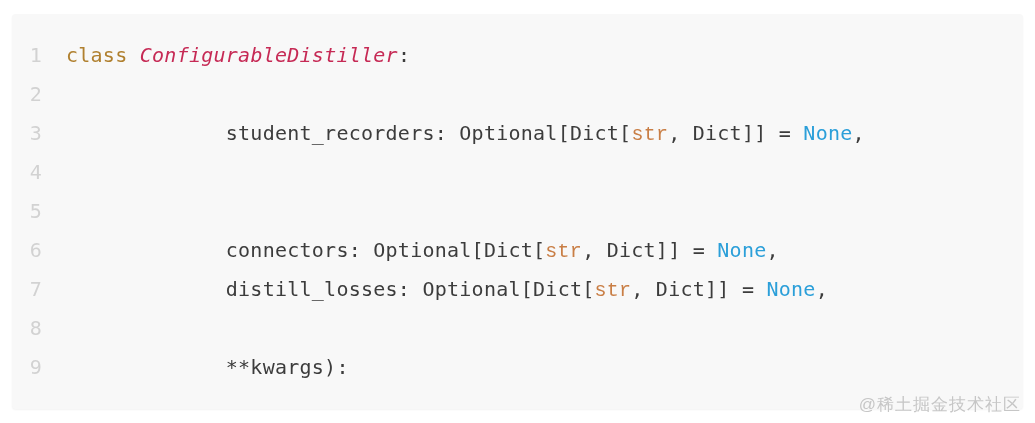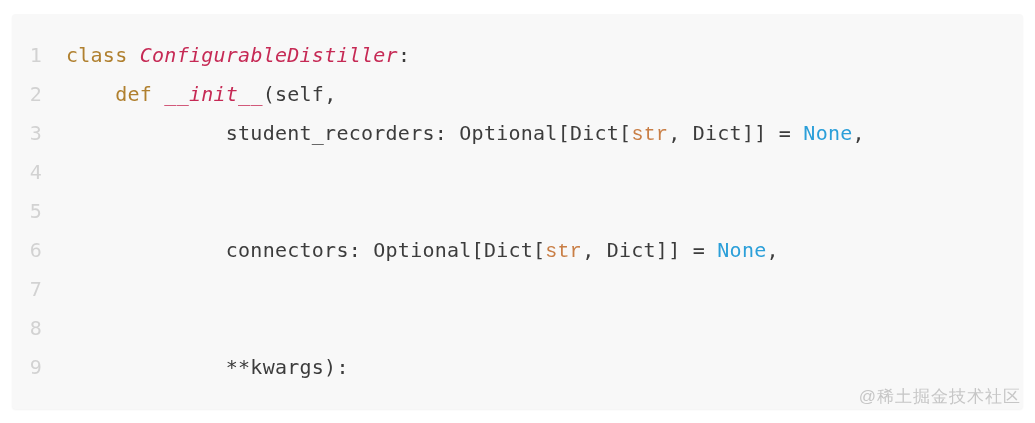--- a/index.html
+++ b/index.html
@@ -48,36 +48,36 @@
     margin-left:24px;
     color:var(--c-plain);
   }
   .seg-plain{color:var(--c-plain);}
   .seg-keyword{color:var(--c-keyword);margin-top:20px;}
   .seg-title{color:var(--c-title);font-style:italic;}
   .seg-builtin{color:var(--c-builtin);font-family:Liberation Mono, monospace;}
   .seg-literal{color:var(--c-literal);}
   .watermark{
     position:absolute;
-    right:14px;top:385px;
+    right:14px;top:393px;
     font-family:"Liberation Sans","DejaVu Sans",sans-serif;
     font-size:17px;
     color:var(--c-watermark);
     letter-spacing:1px;
   }
 </style>
 </head>
 <body>
 
 <div class="code-card">
   <div>
       <div class="line"><span class="ln">1</span><span class="code"><span class="seg-keyword">class</span><span class="seg-plain"> </span><span class="seg-title">ConfigurableDistiller</span><span class="seg-plain">:</span></span></div>
-      <div class="line"><span class="ln">2</span><span class="code"><span class="seg-plain">    </span><span class="seg-keyword">def</span><span class="seg-plain"> </span><span class="seg-title">__init__</span><span class="seg-plain">(self,</span></span></div>
+      <div class="line"><span class="ln">2</span></div>
       <div class="line"><span class="ln">3</span><span class="code"><span class="seg-plain">             student_recorders: Optional[Dict[</span><span class="seg-builtin">str</span><span class="seg-plain">, Dict]] = </span><span class="seg-literal">None</span><span class="seg-plain">,</span></span></div>
       <div class="line"><span class="ln">4</span></div>
       <div class="line"><span class="ln">5</span></div>
       <div class="line"><span class="ln">6</span><span class="code"><span class="seg-plain">             connectors: Optional[Dict[</span><span class="seg-builtin">str</span><span class="seg-plain">, Dict]] = </span><span class="seg-literal">None</span><span class="seg-plain">,</span></span></div>
-      <div class="line"><span class="ln">7</span></div>
+      <div class="line"><span class="ln">7</span><span class="code"><span class="seg-plain">             distill_losses: Optional[Dict[</span><span class="seg-builtin">str</span><span class="seg-plain">, Dict]] = </span><span class="seg-literal">None</span><span class="seg-plain">,</span></span></div>
       <div class="line"><span class="ln">8</span></div>
       <div class="line"><span class="ln">9</span><span class="code"><span class="seg-plain">             **kwargs):</span></span></div>
     </div>
 </div>
 <div class="watermark">@稀土掘金技术社区</div>
 
 </body></html>

